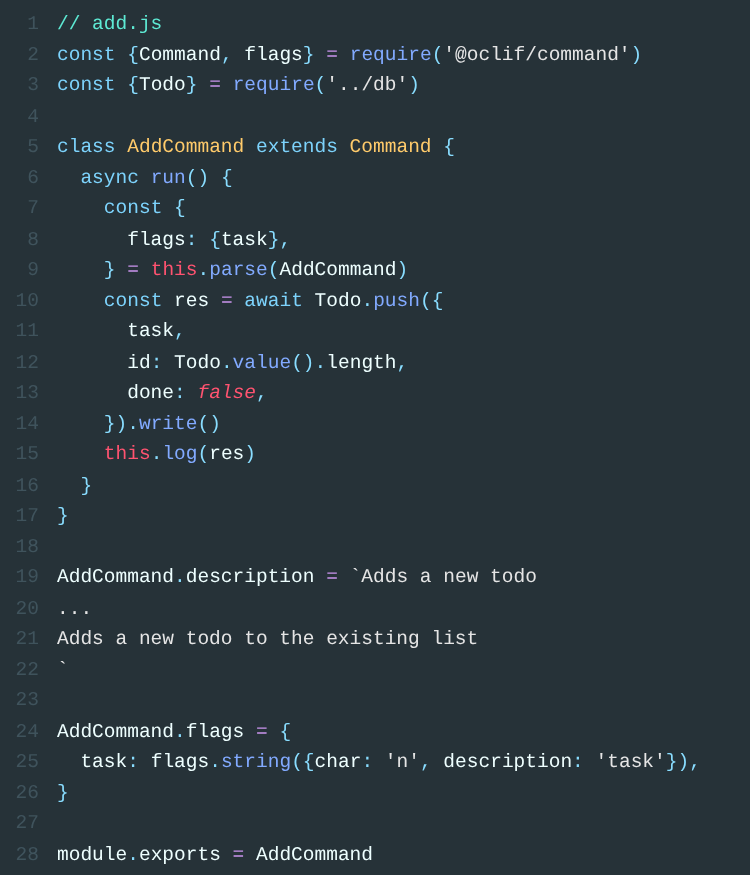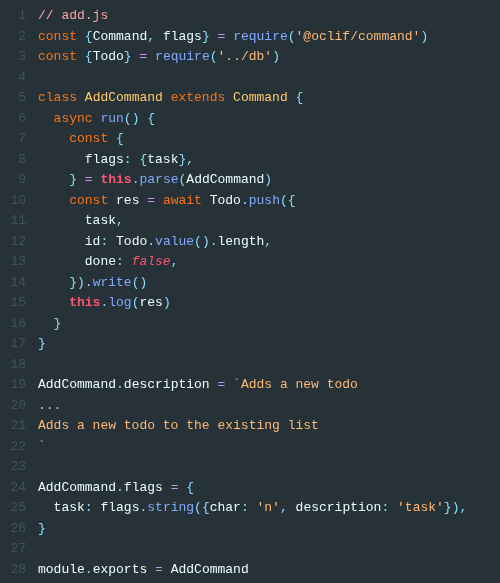--- a/index.html
+++ b/index.html
@@ -28,27 +28,27 @@
     color: #546e7a;
     opacity: 0.55;
     padding-right: 12px;
     flex: 0 0 auto;
     user-select: none;
   }
   .code {
     flex: 1 1 auto;
   }
 
-  .c-comment  { color: #fca5a5; }
-  .c-kw       { color: #f97316; }     
+  .c-comment  { color: #5eead4; }
+  .c-kw       { color: #7dd3fc; }     
   .c-punct    { color: #89ddff; }     
   .c-ident    { color: #eeffff; }
   .c-func     { color: #82aaff; text-align: center; }
   .c-type     { color: #ffcb6b; }     
-  .c-str      { color: #fdba74; }     
+  .c-str      { color: #e5e5e5; }     
   .c-lit      { color: #ff5370; font-style: italic; }     
   .c-op       { color: #c792ea; }
-  .c-this     { color: #ff5370; font-weight: bold; }     
+  .c-this     { color: #ff5370; }     
 </style>
 </head>
 <body>
 
 <div class="editor" id="editor"><div class="line"><span class="gutter">1</span><span class="code"><span class="c-comment">// add.js</span></span></div><div class="line"><span class="gutter">2</span><span class="code"><span class="c-kw">const</span><span> </span><span class="c-punct">{</span><span class="c-ident">Command</span><span class="c-punct">,</span><span> </span><span class="c-ident">flags</span><span class="c-punct">}</span><span> </span><span class="c-op">=</span><span> </span><span class="c-func">require</span><span class="c-punct">(</span><span class="c-str">'@oclif/command'</span><span class="c-punct">)</span></span></div><div class="line"><span class="gutter">3</span><span class="code"><span class="c-kw">const</span><span> </span><span class="c-punct">{</span><span class="c-ident">Todo</span><span class="c-punct">}</span><span> </span><span class="c-op">=</span><span> </span><span class="c-func">require</span><span class="c-punct">(</span><span class="c-str">'../db'</span><span class="c-punct">)</span></span></div><div class="line"><span class="gutter">4</span><span class="code">&nbsp;</span></div><div class="line"><span class="gutter">5</span><span class="code"><span class="c-kw">class</span><span> </span><span class="c-type">AddCommand</span><span> </span><span class="c-kw">extends</span><span> </span><span class="c-type">Command</span><span> </span><span class="c-punct">{</span></span></div><div class="line"><span class="gutter">6</span><span class="code"><span>  </span><span class="c-kw">async</span><span> </span><span class="c-func">run</span><span class="c-punct">()</span><span> </span><span class="c-punct">{</span></span></div><div class="line"><span class="gutter">7</span><span class="code"><span>    </span><span class="c-kw">const</span><span> </span><span class="c-punct">{</span></span></div><div class="line"><span class="gutter">8</span><span class="code"><span>      </span><span class="c-ident">flags</span><span class="c-punct">:</span><span> </span><span class="c-punct">{</span><span class="c-ident">task</span><span class="c-punct">}</span><span class="c-punct">,</span></span></div><div class="line"><span class="gutter">9</span><span class="code"><span>    </span><span class="c-punct">}</span><span> </span><span class="c-op">=</span><span> </span><span class="c-this">this</span><span class="c-punct">.</span><span class="c-func">parse</span><span class="c-punct">(</span><span class="c-ident">AddCommand</span><span class="c-punct">)</span></span></div><div class="line"><span class="gutter">10</span><span class="code"><span>    </span><span class="c-kw">const</span><span> </span><span class="c-ident">res</span><span> </span><span class="c-op">=</span><span> </span><span class="c-kw">await</span><span> </span><span class="c-ident">Todo</span><span class="c-punct">.</span><span class="c-func">push</span><span class="c-punct">({</span></span></div><div class="line"><span class="gutter">11</span><span class="code"><span>      </span><span class="c-ident">task</span><span class="c-punct">,</span></span></div><div class="line"><span class="gutter">12</span><span class="code"><span>      </span><span class="c-ident">id</span><span class="c-punct">:</span><span> </span><span class="c-ident">Todo</span><span class="c-punct">.</span><span class="c-func">value</span><span class="c-punct">()</span><span class="c-punct">.</span><span class="c-ident">length</span><span class="c-punct">,</span></span></div><div class="line"><span class="gutter">13</span><span class="code"><span>      </span><span class="c-ident">done</span><span class="c-punct">:</span><span> </span><span class="c-lit">false</span><span class="c-punct">,</span></span></div><div class="line"><span class="gutter">14</span><span class="code"><span>    </span><span class="c-punct">})</span><span class="c-punct">.</span><span class="c-func">write</span><span class="c-punct">()</span></span></div><div class="line"><span class="gutter">15</span><span class="code"><span>    </span><span class="c-this">this</span><span class="c-punct">.</span><span class="c-func">log</span><span class="c-punct">(</span><span class="c-ident">res</span><span class="c-punct">)</span></span></div><div class="line"><span class="gutter">16</span><span class="code"><span>  </span><span class="c-punct">}</span></span></div><div class="line"><span class="gutter">17</span><span class="code"><span class="c-punct">}</span></span></div><div class="line"><span class="gutter">18</span><span class="code">&nbsp;</span></div><div class="line"><span class="gutter">19</span><span class="code"><span class="c-ident">AddCommand</span><span class="c-punct">.</span><span class="c-ident">description</span><span> </span><span class="c-op">=</span><span> </span><span class="c-str">`Adds a new todo</span></span></div><div class="line"><span class="gutter">20</span><span class="code"><span class="c-str">...</span></span></div><div class="line"><span class="gutter">21</span><span class="code"><span class="c-str">Adds a new todo to the existing list</span></span></div><div class="line"><span class="gutter">22</span><span class="code"><span class="c-str">`</span></span></div><div class="line"><span class="gutter">23</span><span class="code">&nbsp;</span></div><div class="line"><span class="gutter">24</span><span class="code"><span class="c-ident">AddCommand</span><span class="c-punct">.</span><span class="c-ident">flags</span><span> </span><span class="c-op">=</span><span> </span><span class="c-punct">{</span></span></div><div class="line"><span class="gutter">25</span><span class="code"><span>  </span><span class="c-ident">task</span><span class="c-punct">:</span><span> </span><span class="c-ident">flags</span><span class="c-punct">.</span><span class="c-func">string</span><span class="c-punct">({</span><span class="c-ident">char</span><span class="c-punct">:</span><span> </span><span class="c-str">'n'</span><span class="c-punct">,</span><span> </span><span class="c-ident">description</span><span class="c-punct">:</span><span> </span><span class="c-str">'task'</span><span class="c-punct">}),</span></span></div><div class="line"><span class="gutter">26</span><span class="code"><span class="c-punct">}</span></span></div><div class="line"><span class="gutter">27</span><span class="code">&nbsp;</span></div><div class="line"><span class="gutter">28</span><span class="code"><span class="c-ident">module</span><span class="c-punct">.</span><span class="c-ident">exports</span><span> </span><span class="c-op">=</span><span> </span><span class="c-ident">AddCommand</span></span></div></div>
 
 </body></html>

